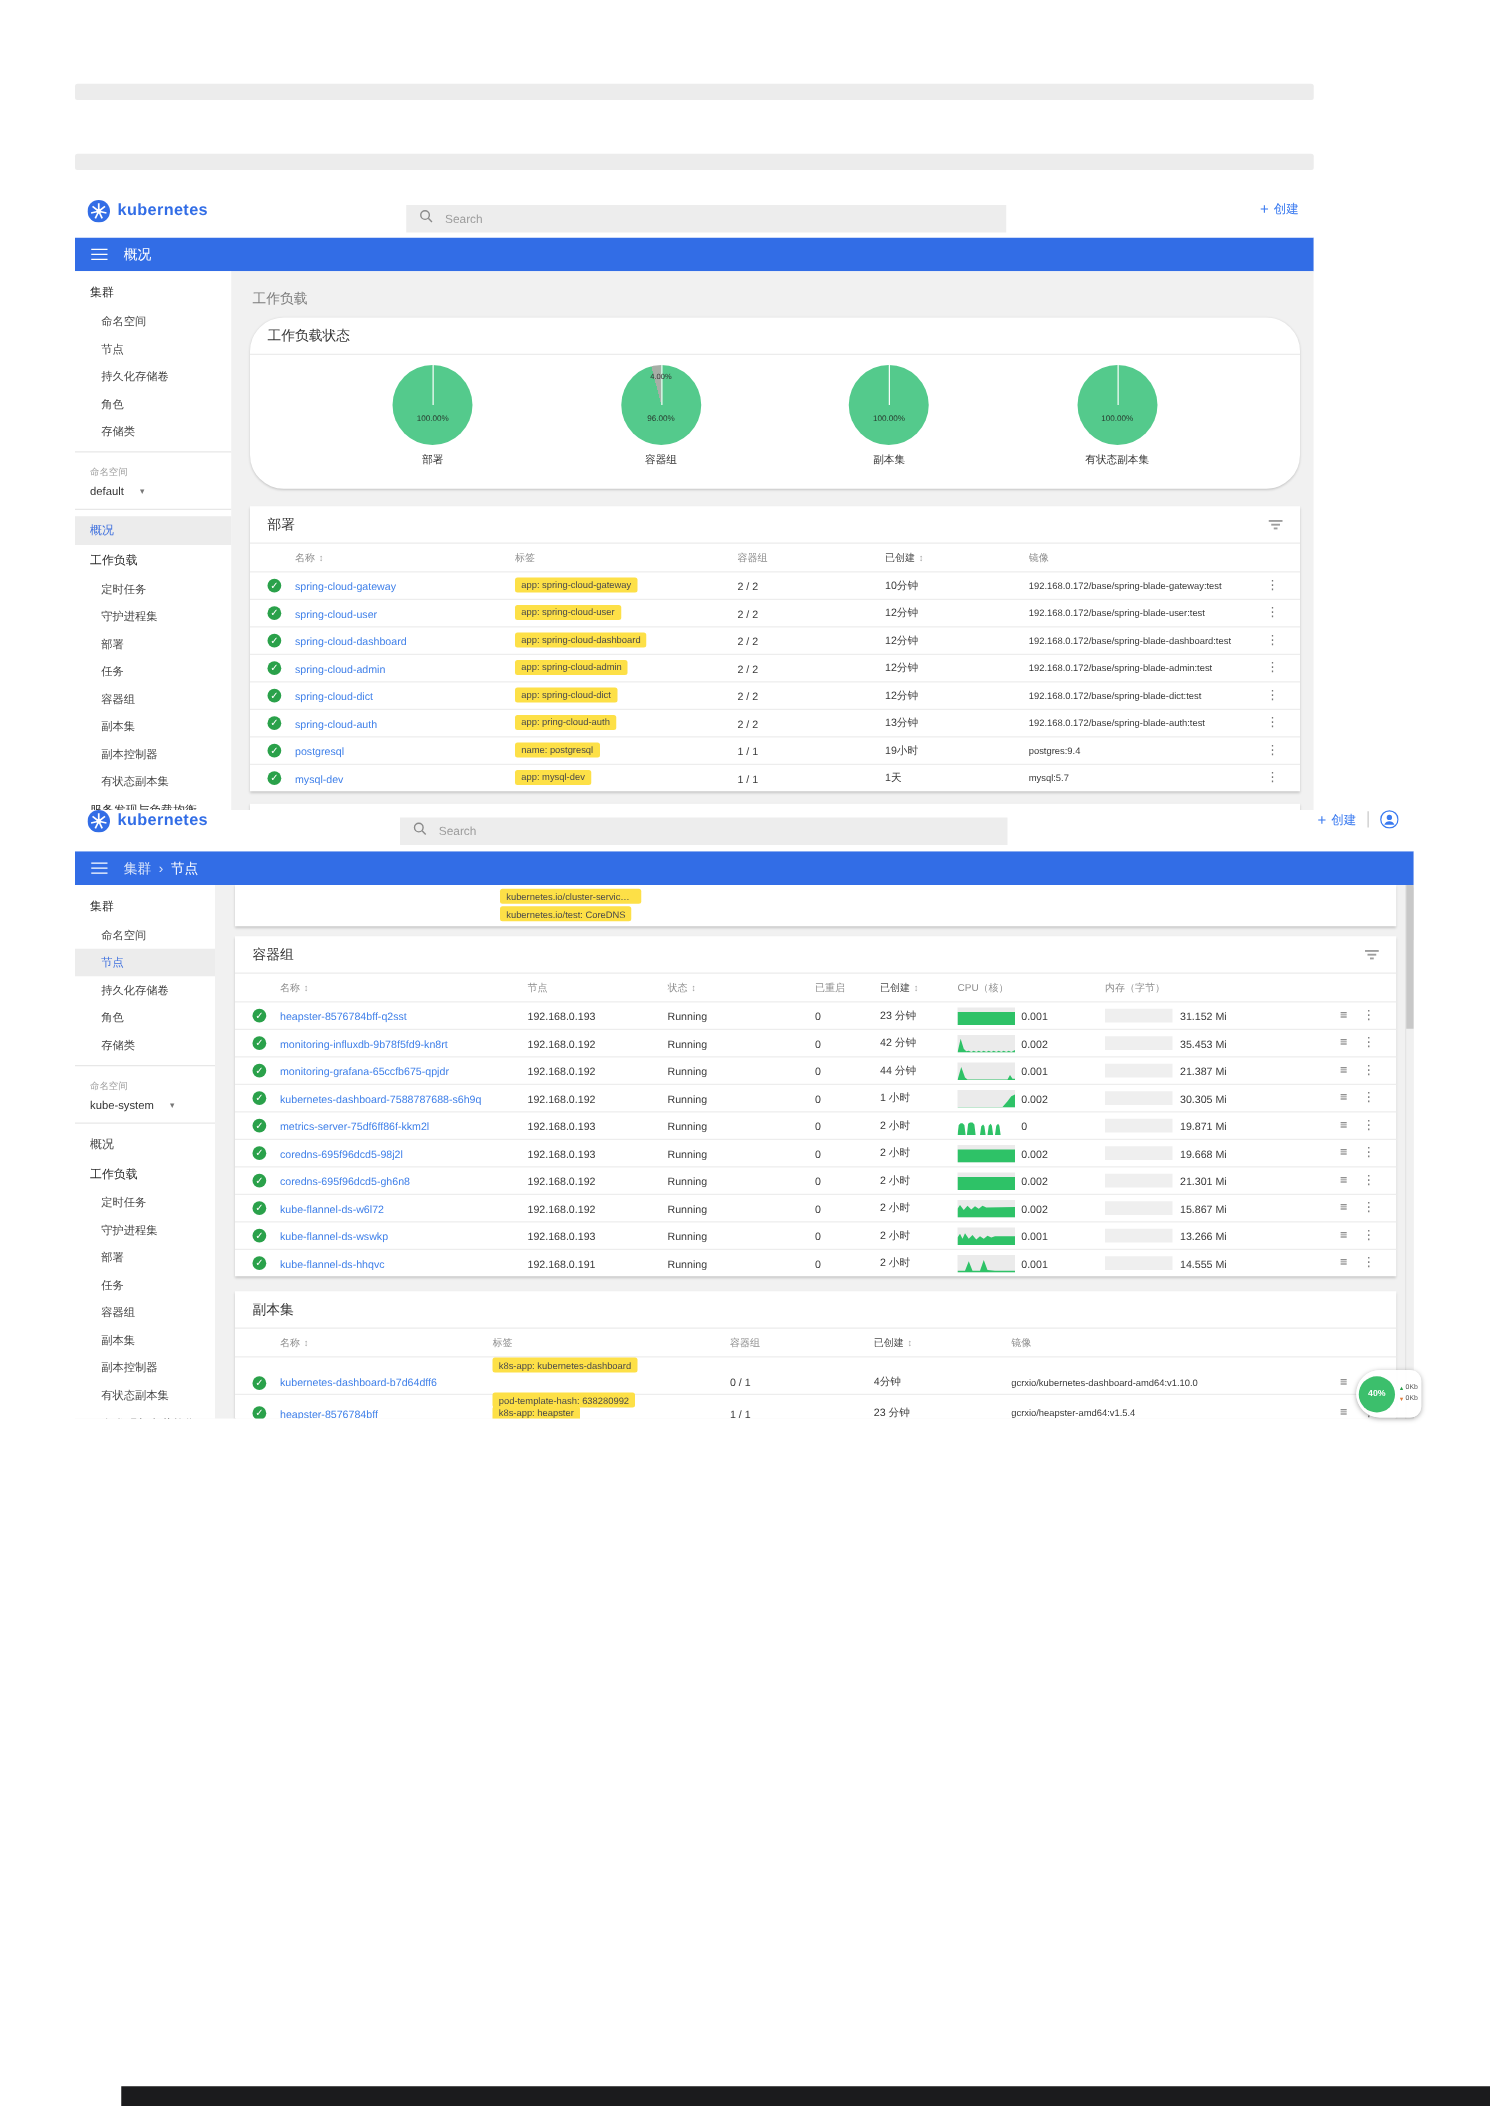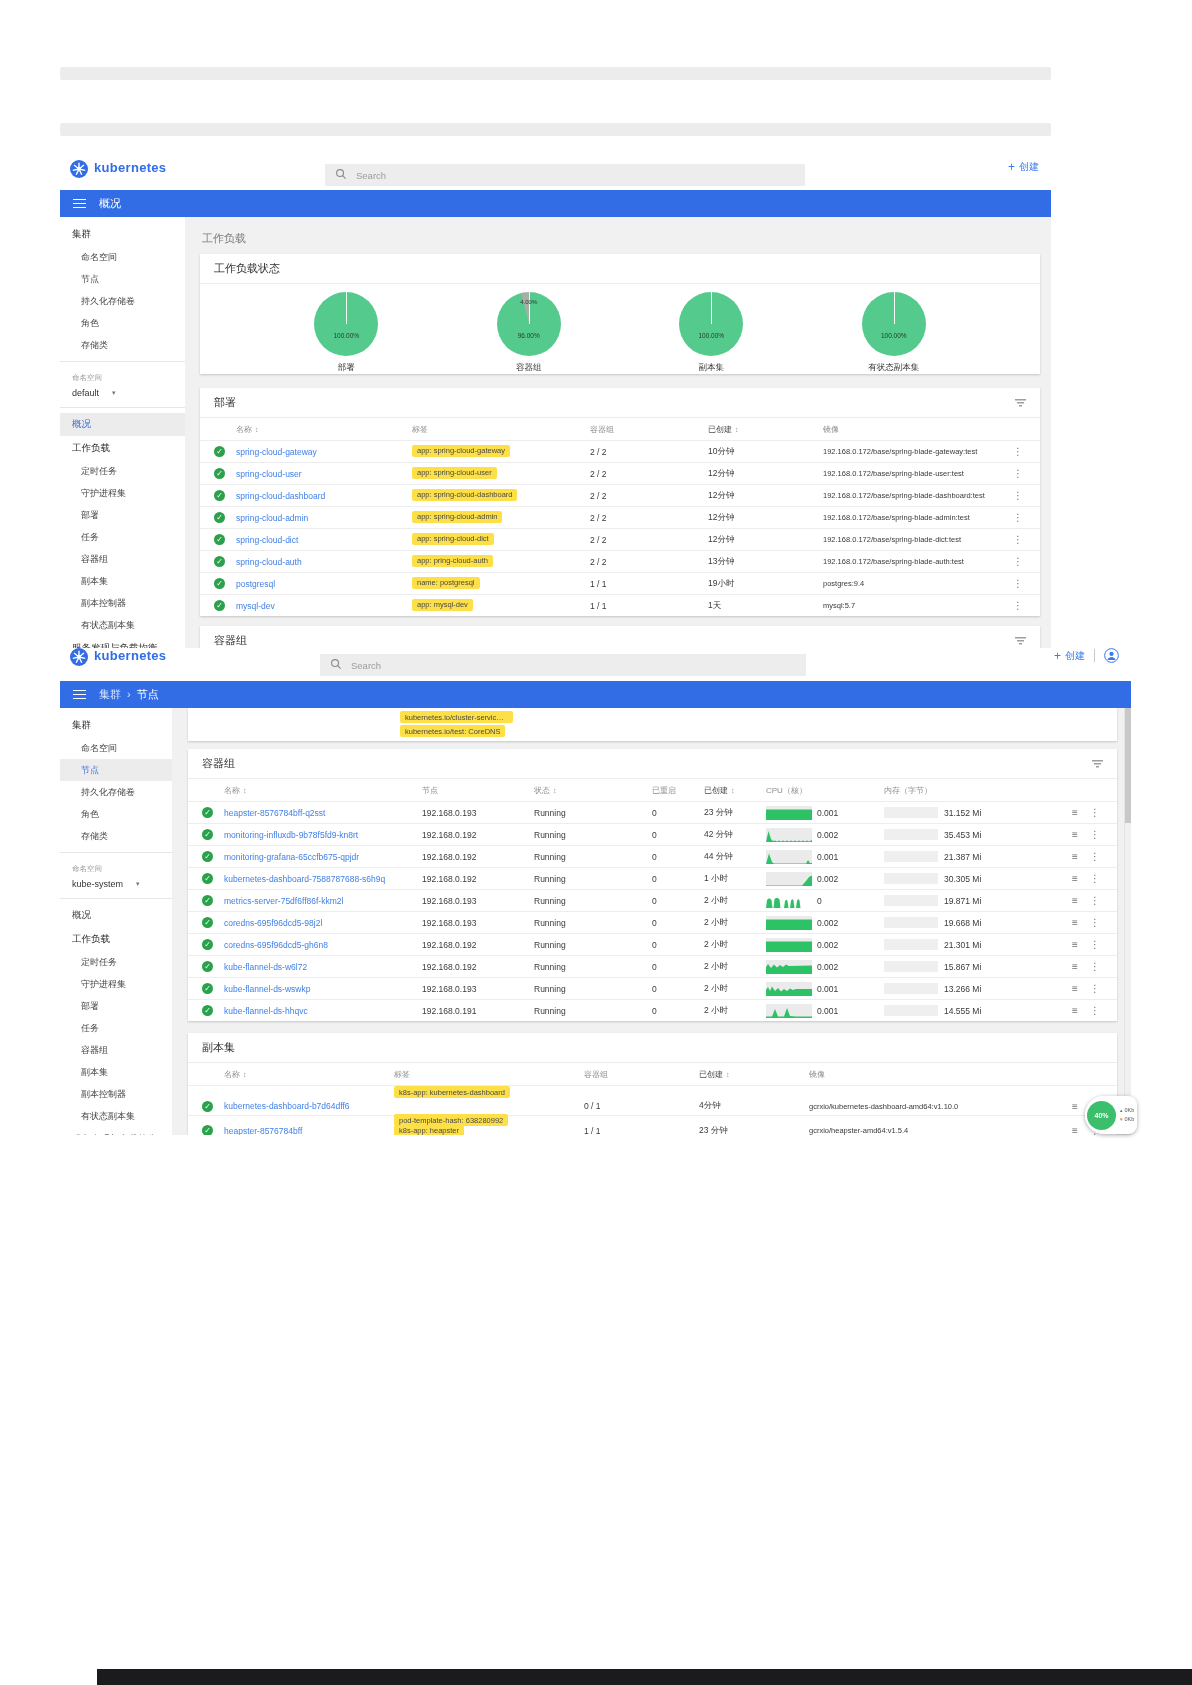--- a/index.html
+++ b/index.html
@@ -62,21 +62,21 @@
   .page-title{font-size:11px;color:#7c7c7c;margin:14px 0 8px 2px;}
   .card{background:#fff;box-shadow:0 1px 2px rgba(0,0,0,.18);}
   .card-title-row{display:flex;align-items:center;height:29px;padding:0 14px;border-bottom:1px solid #ececec;}
   .card-title{font-size:11px;color:#333;}
   .filter-icon{margin-left:auto;width:11px;height:8px;cursor:pointer;background:
       linear-gradient(#9e9e9e,#9e9e9e) top center/11px 1.5px no-repeat,
       linear-gradient(#9e9e9e,#9e9e9e) center center/7px 1.5px no-repeat,
       linear-gradient(#9e9e9e,#9e9e9e) bottom center/3px 1.5px no-repeat;}
 
   
-  .status-card{height:120px;margin-bottom:14px;box-sizing:border-box;}
+  .status-card{height:137px;margin-bottom:14px;box-sizing:border-box;border-radius:27px;}
   .pies{display:flex;justify-content:space-around;align-items:flex-start;padding:8px 55px 0 55px;}
   .pie-wrap{display:flex;flex-direction:column;align-items:center;width:130px;}
   .pie{width:64px;height:64px;border-radius:50%;position:relative;}
   .pie::after{content:"";position:absolute;left:50%;top:0;width:1px;height:32px;background:rgba(255,255,255,.95);}
   .pct-main{position:absolute;width:100%;text-align:center;top:62%;font-size:6.5px;color:#283c30;}
   .pct-sec{position:absolute;width:100%;text-align:center;top:11%;font-size:6px;color:#333;z-index:2;}
   .pie-label{margin-top:6px;font-size:8.5px;color:#333;}
 
   
   .thead,.trow{display:grid;align-items:center;padding:0 14px;box-sizing:border-box;}

